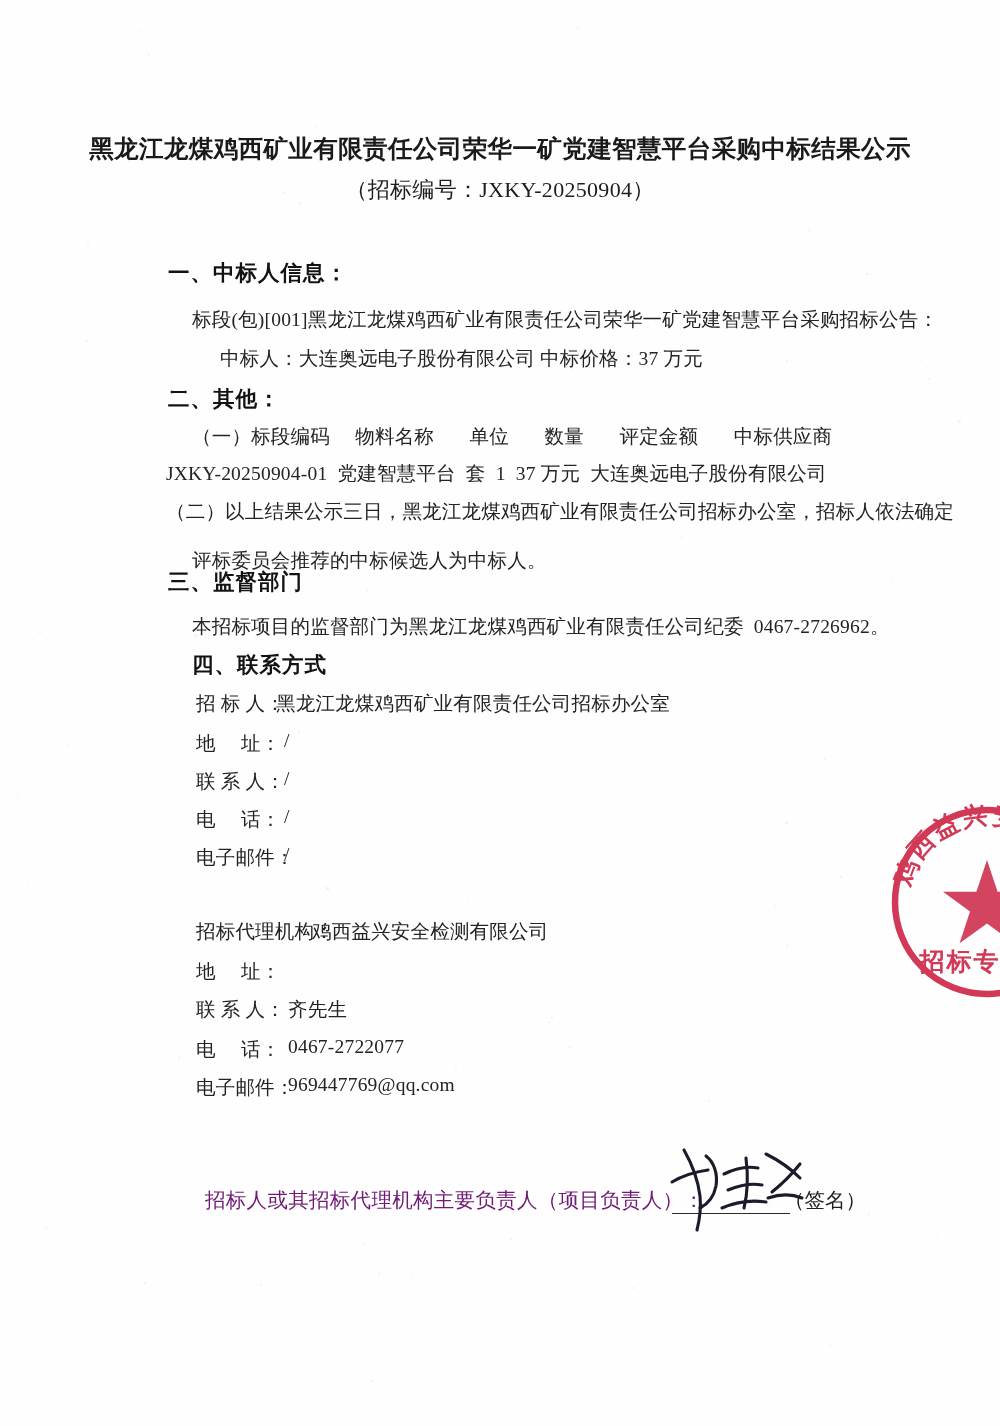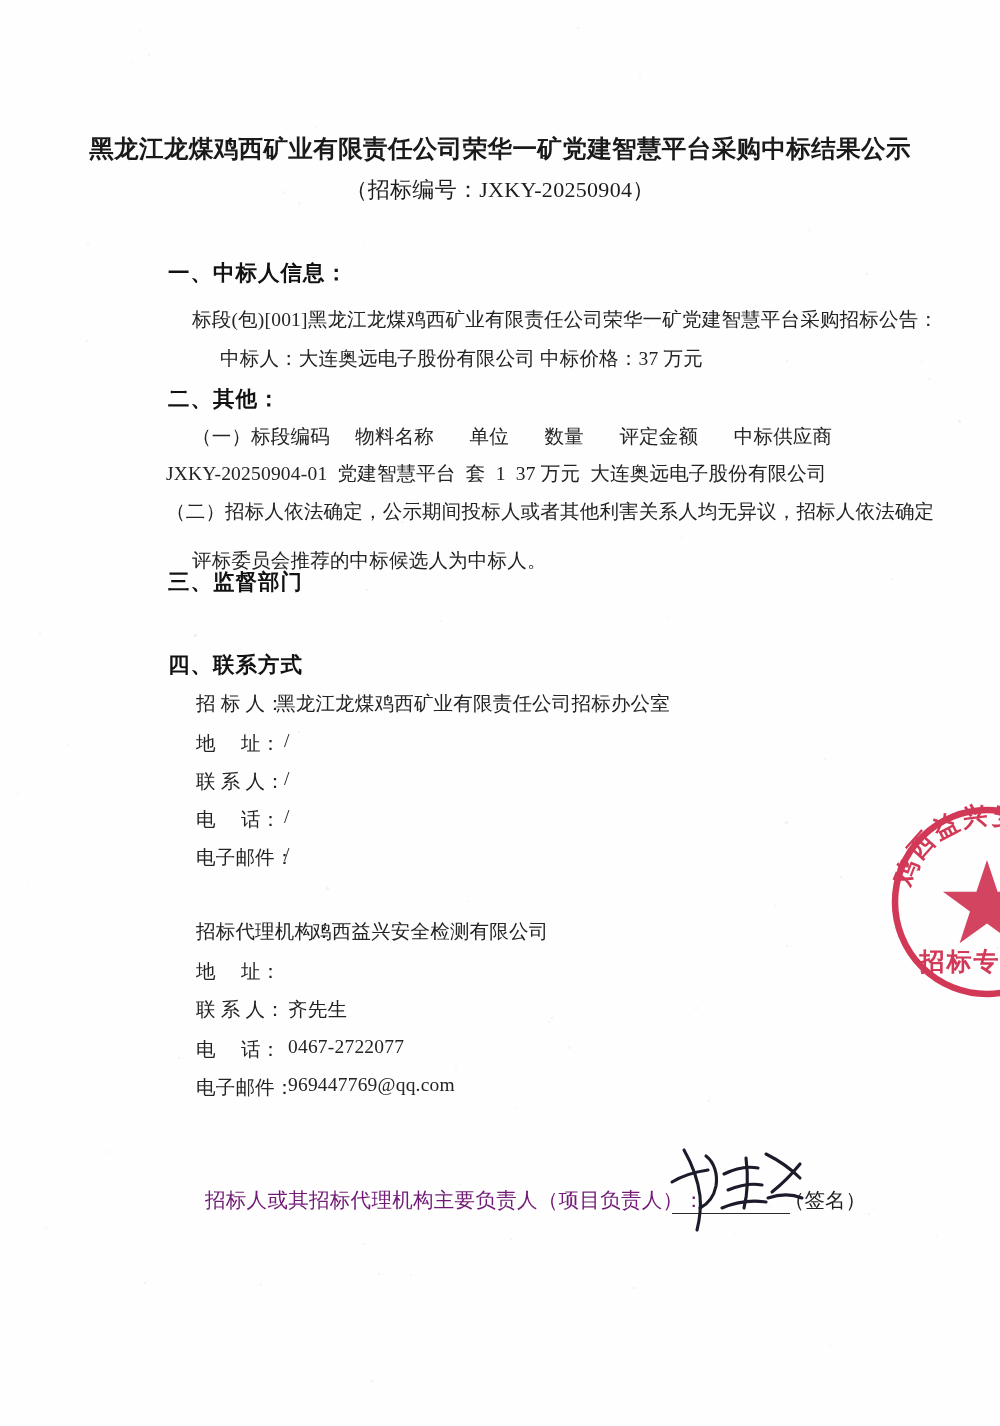--- a/index.html
+++ b/index.html
@@ -289,26 +289,27 @@
     <div class="doc-subtitle">（招标编号：JXKY-20250904）</div>
 
     <div class="section-heading" style="top:258px;">一、中标人信息：</div>
     <div class="body-line" style="left:192px; top:306px;">标段(包)[001]黑龙江龙煤鸡西矿业有限责任公司荣华一矿党建智慧平台采购招标公告：</div>
     <div class="body-line" style="left:220px; top:345px;">中标人：大连奥远电子股份有限公司</div>
     <div class="body-line" style="left:540px; top:345px;">中标价格：37 万元</div>
 
     <div class="section-heading" style="top:384px;">二、其他：</div>
     <div class="body-line" style="left:192px; top:423px;">（一）标段编码     物料名称       单位       数量       评定金额       中标供应商</div>
     <div class="body-line" style="left:166px; top:460px;">JXKY-20250904-01  党建智慧平台  套  1  37 万元  大连奥远电子股份有限公司</div>
-    <div class="body-line" style="left:166px; top:498px;">（二）招标人依法确定，公示期间投标人或者其他利害关系人均无异议，招标人依法确定</div>
+    <div class="body-line" style="left:166px; top:498px;">（二）以上结果公示三日，黑龙江龙煤鸡西矿业有限责任公司招标办公室，招标人依法确定</div>
     <div class="body-line" style="left:192px; top:536px;margin-top:11px;">评标委员会推荐的中标候选人为中标人。</div>
 
     <div class="section-heading" style="top:567px;">三、监督部门</div>
-
-    <div class="section-heading" style="top:650px;">四、联系方式</div>
+    <div class="body-line" style="left:192px; top:613px;">本招标项目的监督部门为黑龙江龙煤鸡西矿业有限责任公司纪委  0467-2726962。</div>
+
+    <div class="section-heading" style="top:650px;margin-left:24px;">四、联系方式</div>
 
     <div class="body-line" style="left:196px; top:690px;text-align:right;">招 标 人：</div>
     <div class="body-line" style="left:276px; top:690px;">黑龙江龙煤鸡西矿业有限责任公司招标办公室</div>
 
     <div class="body-line" style="left:196px; top:730px;">地     址：</div>
     <div class="body-line" style="left:284px; top:730px;">/</div>
 
     <div class="body-line" style="left:196px; top:768px;">联 系 人：</div>
     <div class="body-line" style="left:284px; top:768px;">/</div>
 

